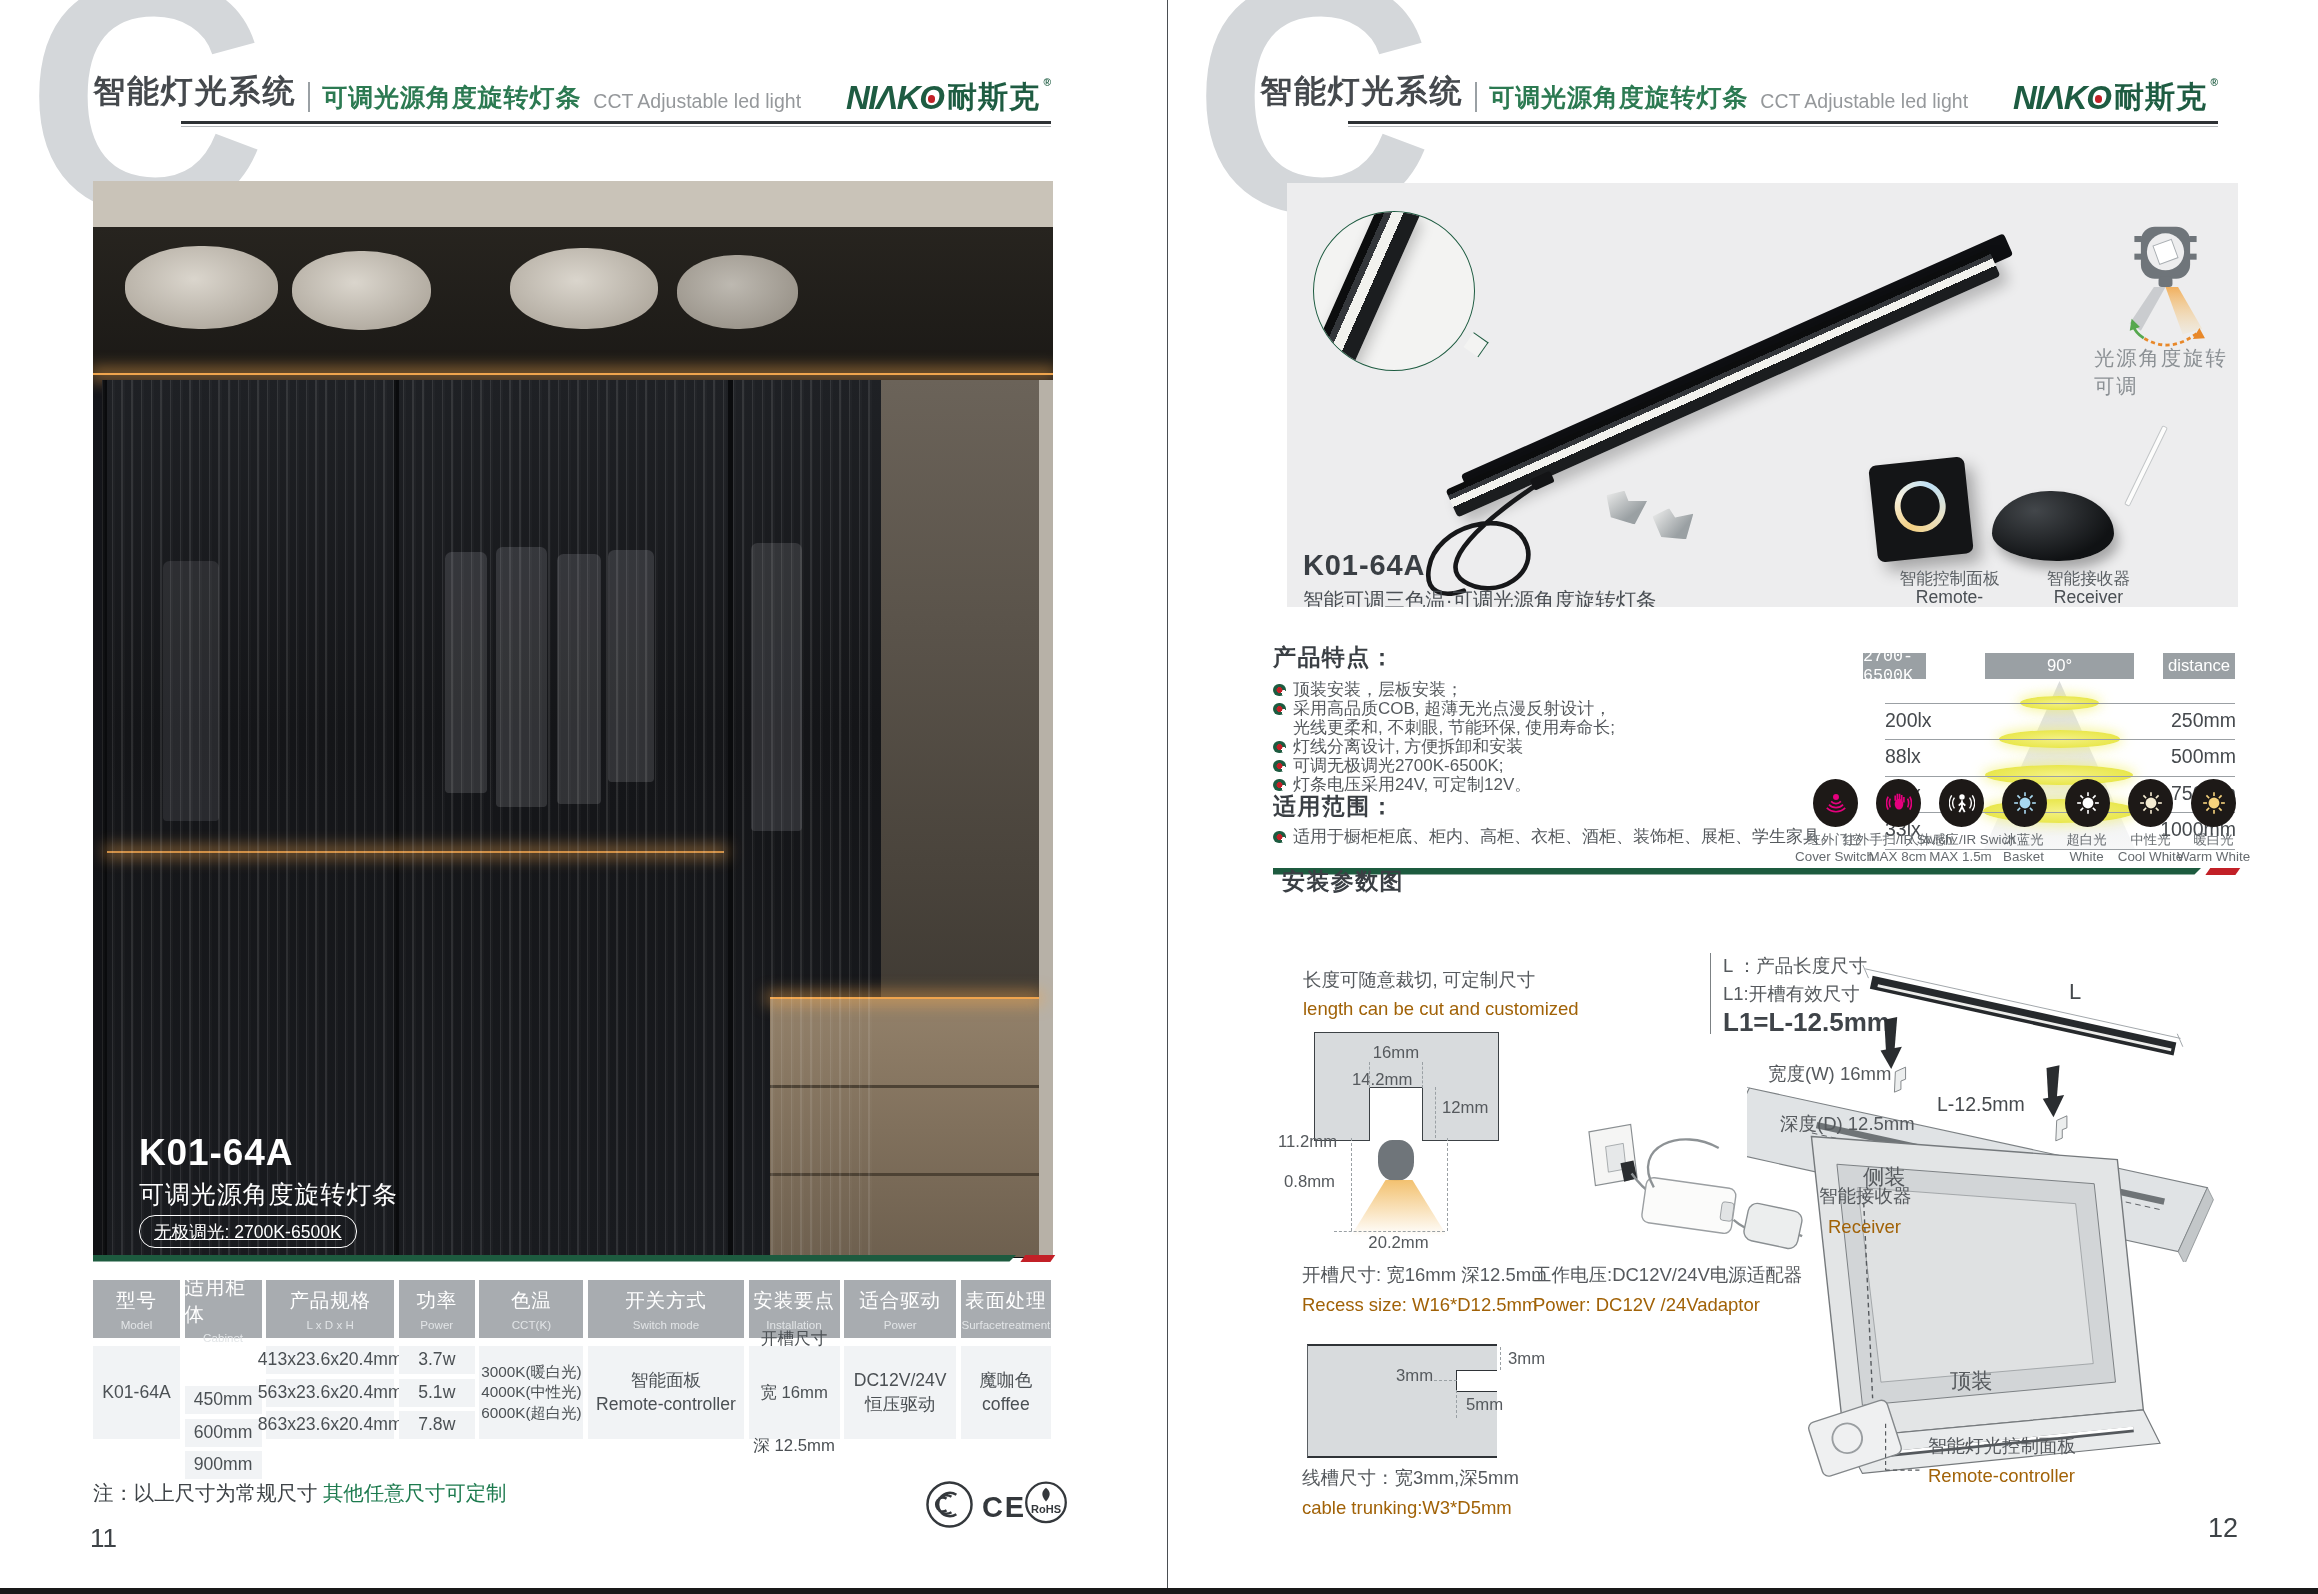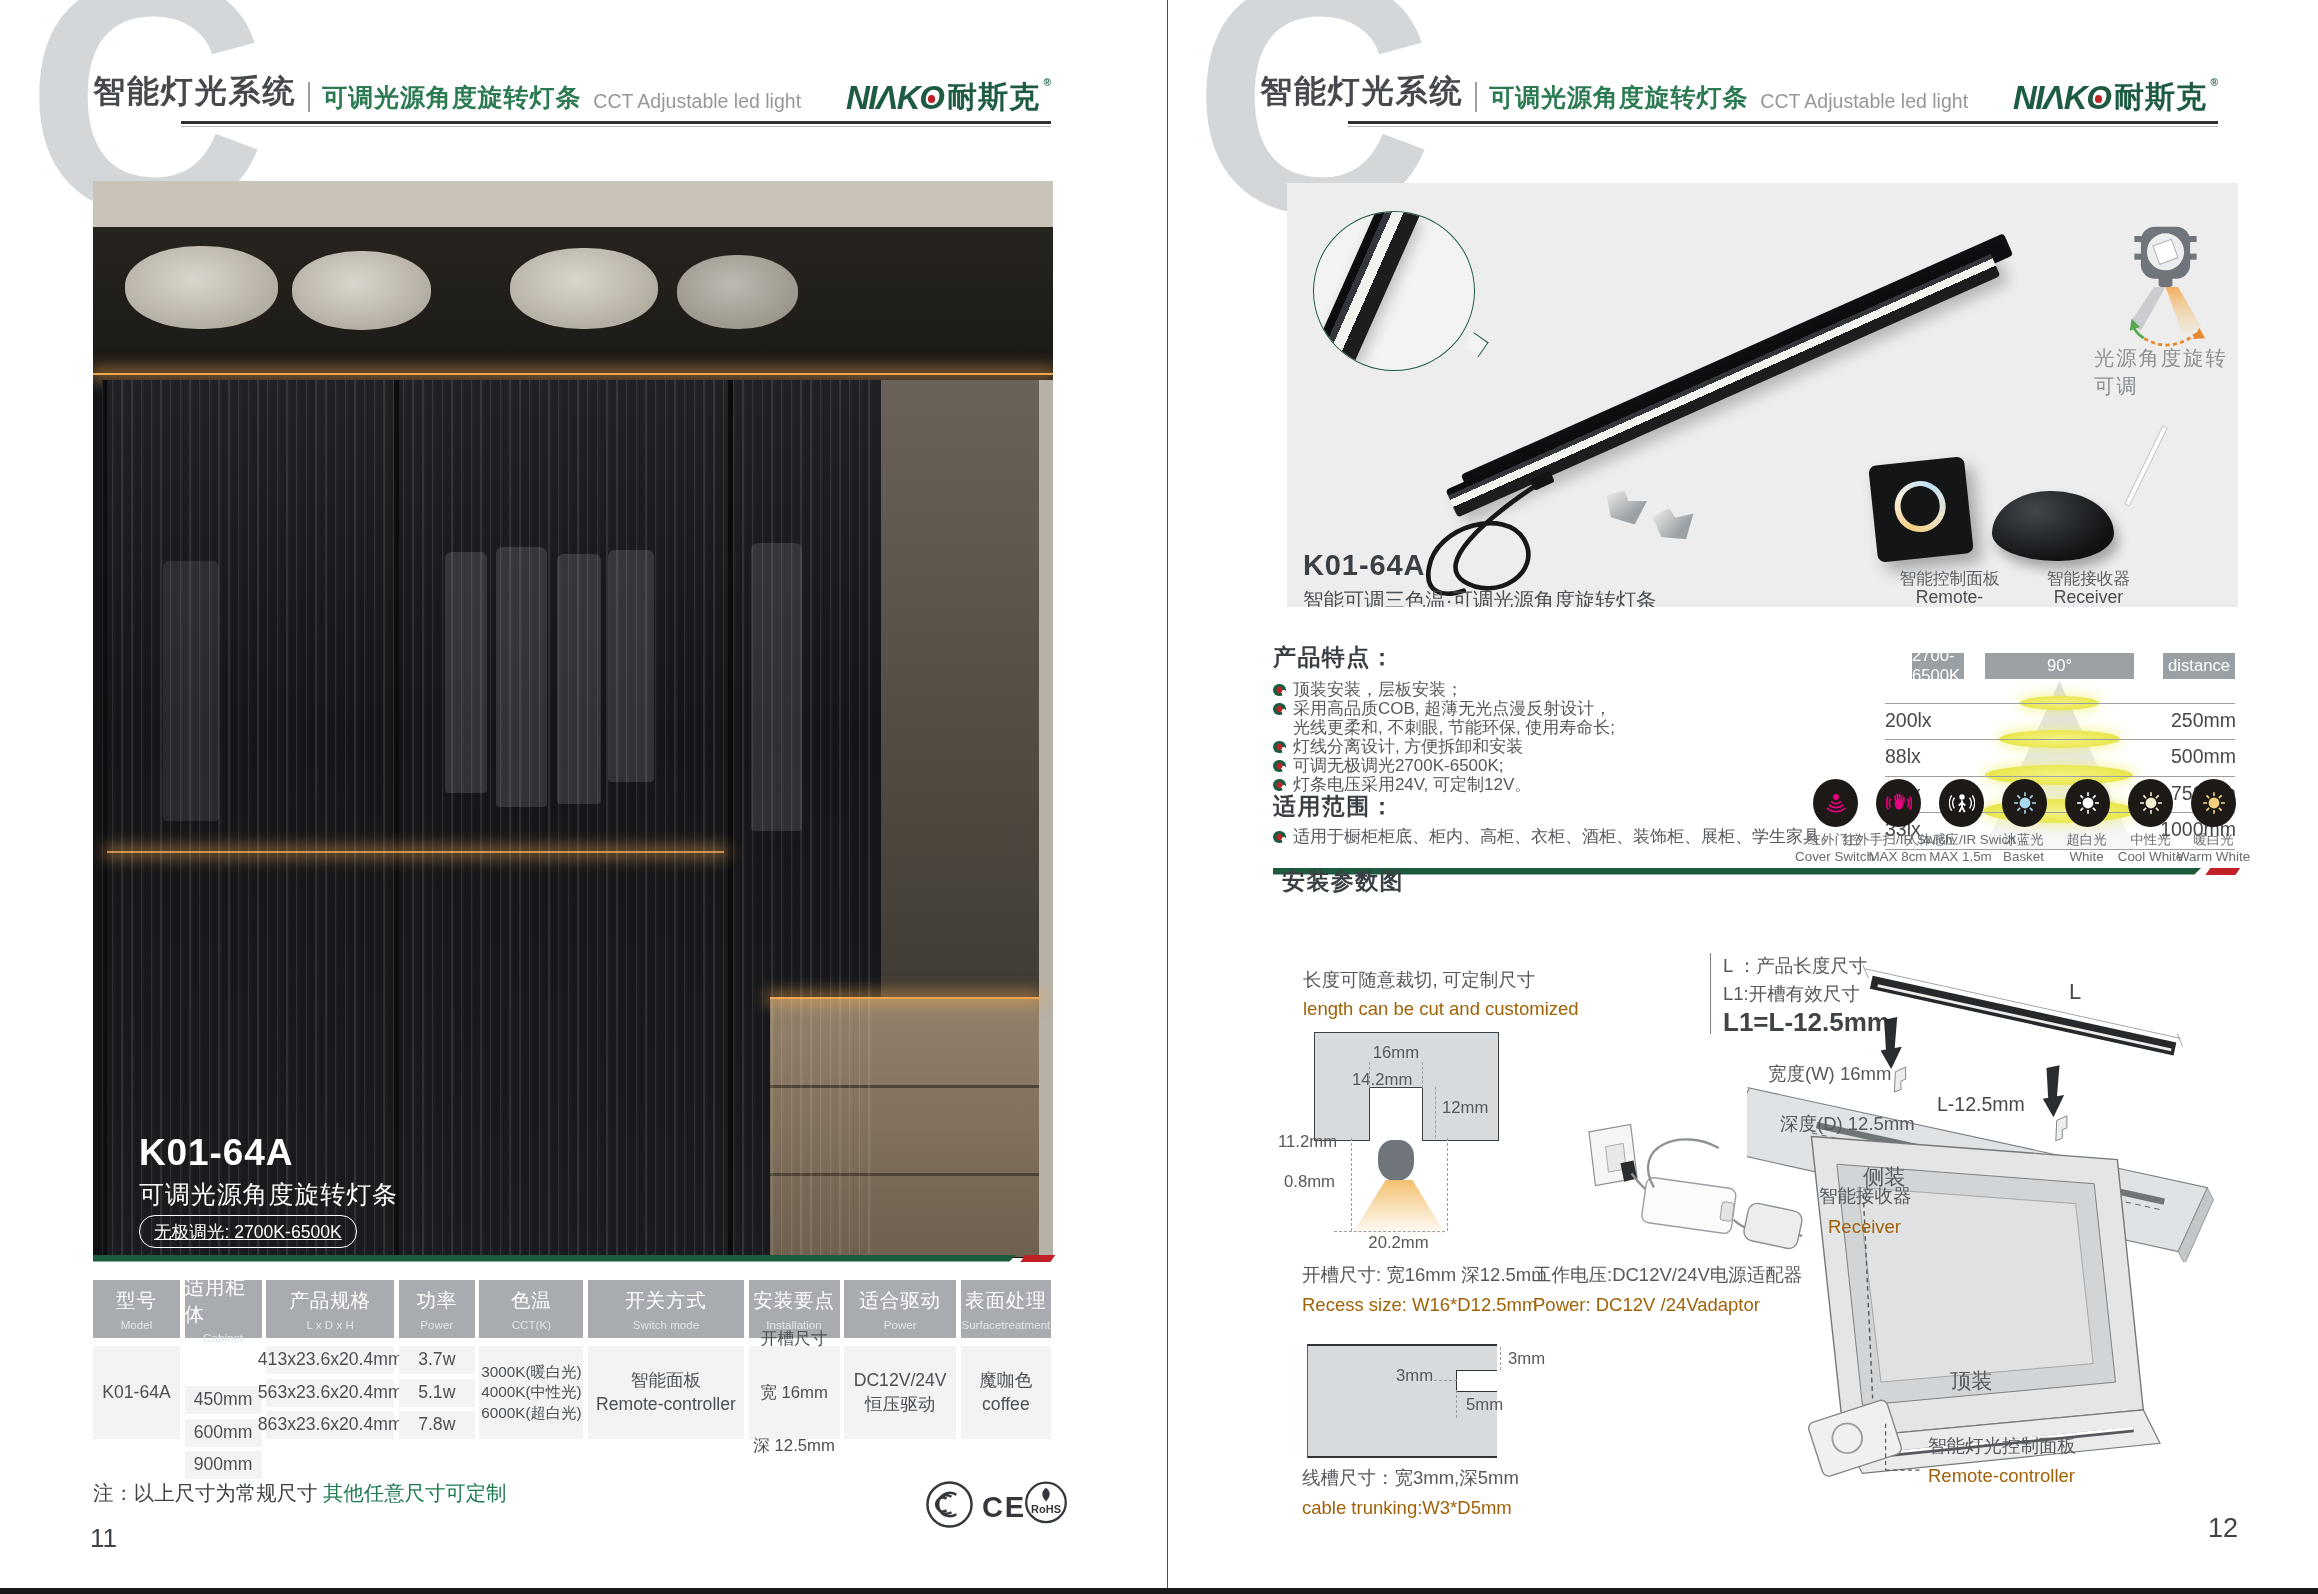--- a/index.html
+++ b/index.html
@@ -305,21 +305,21 @@
     <div class="abs feat" style="left:106px;top:678px;"><span class="bullet"></span><span>顶装安装，层板安装；</span></div>
     <div class="abs feat" style="left:106px;top:697px;"><span class="bullet"></span><span>采用高品质COB, 超薄无光点漫反射设计，</span></div>
     <div class="abs feat" style="left:126px;top:716px;"><span>光线更柔和, 不刺眼, 节能环保, 使用寿命长;</span></div>
     <div class="abs feat" style="left:106px;top:735px;"><span class="bullet"></span><span>灯线分离设计, 方便拆卸和安装</span></div>
     <div class="abs feat" style="left:106px;top:754px;"><span class="bullet"></span><span>可调无极调光2700K-6500K;</span></div>
     <div class="abs feat" style="left:106px;top:773px;"><span class="bullet"></span><span>灯条电压采用24V, 可定制12V。</span></div>
 
     <div class="abs sec-title" style="left:106px;top:791px;">适用范围：</div>
     <div class="abs feat" style="left:106px;top:825px;"><span class="bullet"></span><span>适用于橱柜柜底、柜内、高柜、衣柜、酒柜、装饰柜、展柜、学生家具。</span></div>
 
-    <div class="abs luxbox" style="left:745px;top:653px;width:52px;height:26px;">2700-6500K</div>
+    <div class="abs luxbox" style="left:696px;top:653px;width:63px;height:26px;font-family:Liberation Mono, monospace;">2700-6500K</div>
     <div class="abs luxbox" style="left:818px;top:653px;width:149px;height:26px;">90°</div>
     <div class="abs luxbox" style="left:996px;top:653px;width:72px;height:26px;">distance</div>
     <div class="abs cone" style="left:817px;top:681px;width:151px;height:168px;"></div>
     <div class="abs spot" style="left:853px;top:696px;width:79px;height:14px;"></div>
     <div class="abs spot" style="left:832px;top:730px;width:121px;height:17.6px;"></div>
     <div class="abs spot" style="left:818px;top:765px;width:148px;height:20.4px;"></div>
     <div class="abs spot" style="left:816px;top:799px;width:153px;height:24px;"></div>
     <div class="abs luxline" style="left:718px;top:703px;width:350px;"></div>
     <div class="abs luxline" style="left:718px;top:739px;width:350px;"></div>
     <div class="abs luxline" style="left:718px;top:776px;width:350px;"></div>

